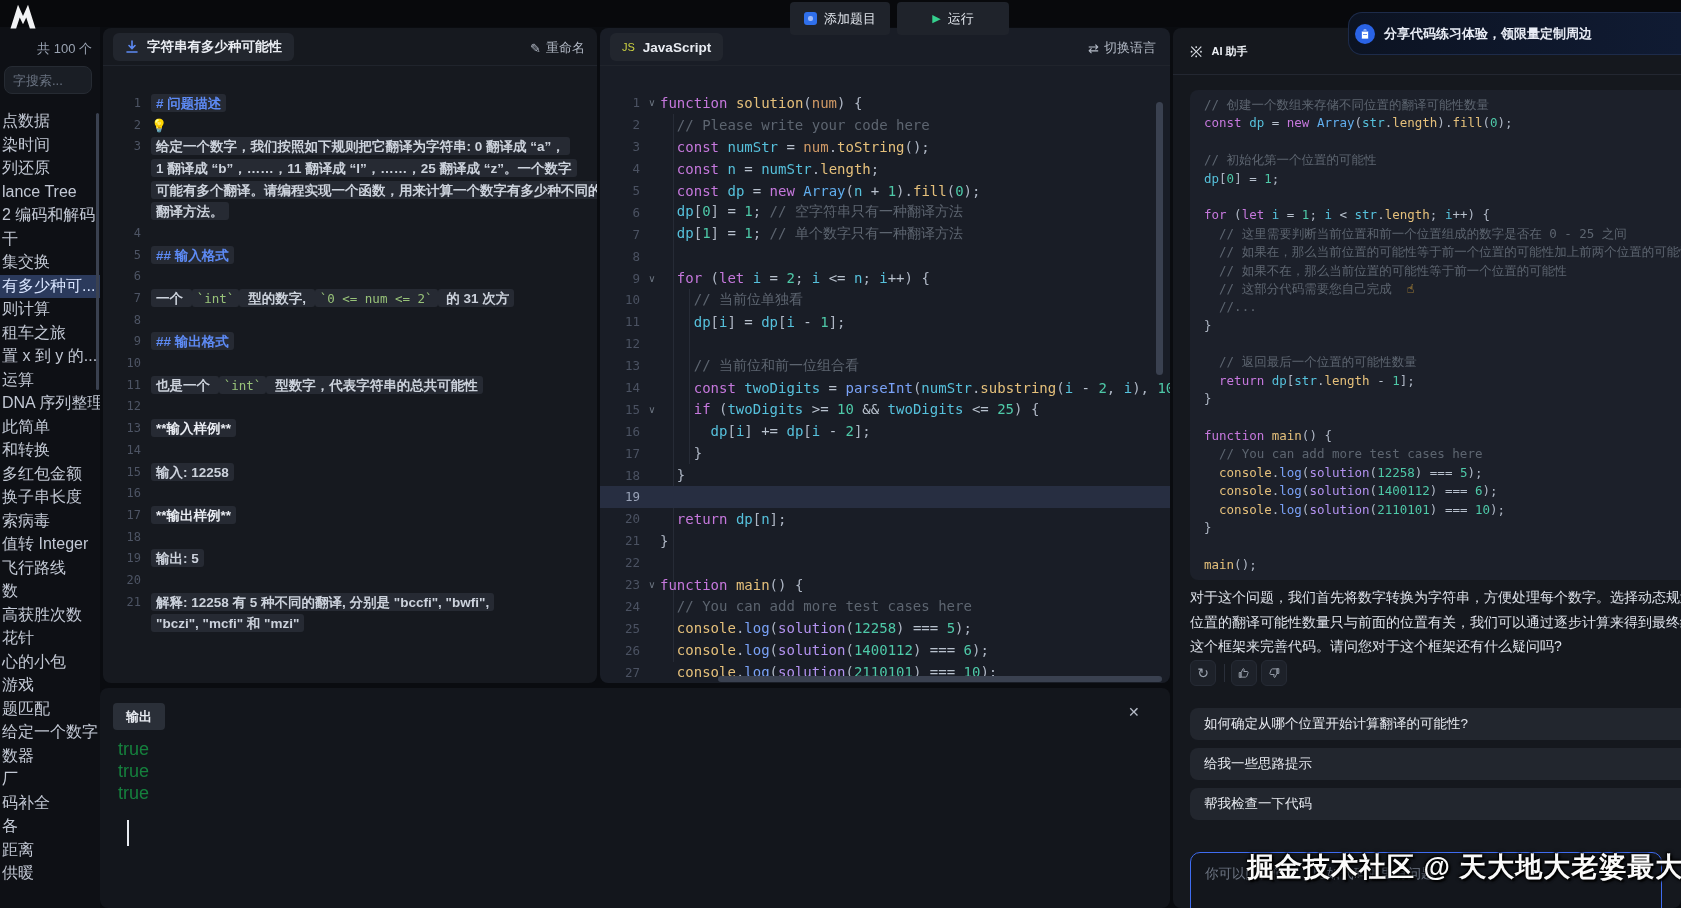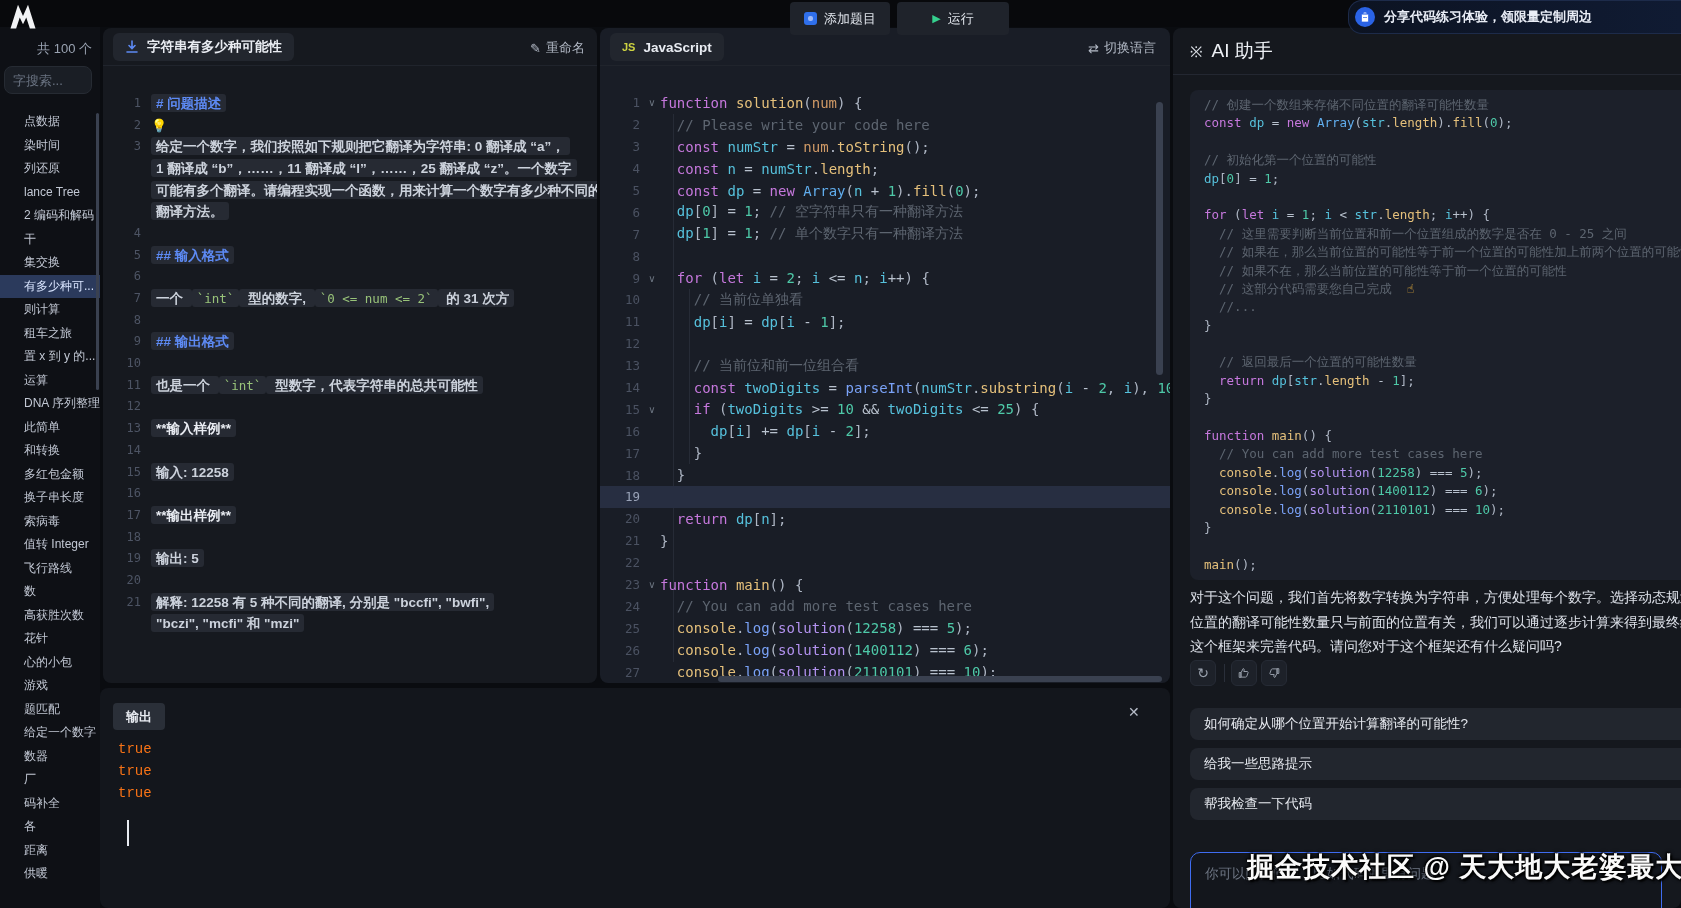--- a/index.html
+++ b/index.html
@@ -6,33 +6,33 @@
   html,body { width:1681px; height:908px; overflow:hidden; background:#0a0c10;
     font-family:"Liberation Sans", sans-serif; }
   .abs { position:absolute; }
   
   #topbar { left:0; top:0; width:1681px; height:27px; background:#08090c; z-index:30; }
   .tb-btn { position:absolute; top:2px; height:33px; background:#1f232b; border-radius:4px;
     display:flex; align-items:center; gap:7px; padding:0 14px; color:#dfe3ea; font-size:13px; cursor:pointer; }
   .add-ic { width:13px; height:13px; border-radius:3px; background:#2f6feb; position:relative; }
   .add-ic::after { content:""; position:absolute; left:4px; top:4px; width:5px; height:5px; border-radius:2px; background:#9db9f7; }
   .play-ic { color:#35d08e; font-size:11px; }
-  #banner { position:absolute; right:0; top:0; height:34px; width:333px; background:linear-gradient(90deg,#0c1322,#101b33);
+  #banner { position:absolute; right:0; top:12px; height:43px; width:333px; background:linear-gradient(90deg,#0c1322,#101b33);
     border:1px solid #1d2b4a; border-right:none; border-radius:14px 0 0 14px; display:flex; align-items:center; gap:9px; padding-left:6px; overflow:hidden; }
   #banner .b-ic { width:20px; height:20px; border-radius:50%; background:#2a63e6; flex:none; display:flex; align-items:center; justify-content:center; }
   #banner span.txt { color:#e9edf6; font-size:13px; font-weight:700; white-space:nowrap; }
   #logo { left:8px; top:1px; width:30px; height:30px; z-index:40; }
   
   #sidebar { left:0; top:27px; width:100px; height:881px; background:#0e1015; overflow:hidden; }
   #sb-count { position:absolute; left:0; top:13px; width:92px; text-align:right; color:#9aa3b2; font-size:13px; }
   #sb-search { position:absolute; left:4px; top:39px; width:88px; height:28px; background:#1a1e25; border:1px solid #262b33;
     border-radius:8px; color:#c6ccd8; font-size:13px; padding:0 8px; outline:none; }
   #sb-search::placeholder { color:#6a7382; }
   #sb-list { position:absolute; left:0; top:83px; width:100px; }
-  .sb-item { height:23.5px; display:flex; align-items:center; padding-left:24px; color:#c2c8d4; font-size:12px;
+  .sb-item { height:23.5px; display:flex; align-items:center; padding-left:2px; color:#c2c8d4; font-size:16px;
     white-space:nowrap; overflow:hidden; cursor:pointer; }
   .sb-item.active { background:#2b3a5c; color:#d9e5ff; }
   #sb-thumb { left:96px; top:86px; width:3px; height:277px; background:#3a4150; border-radius:2px; }
   
   .panel { position:absolute; border-radius:8px; }
   #desc { left:103px; top:28px; width:494px; height:655px; background:#16191f; overflow:hidden; }
   #editor { left:600px; top:28px; width:570px; height:655px; background:#191d26; overflow:hidden; }
   #output { left:100px; top:688px; width:1070px; height:220px; background:#13161c; overflow:hidden; }
   #ai { left:1173px; top:28px; width:508px; height:880px; background:#15181e; overflow:hidden; }
   .phead { position:absolute; left:0; top:0; right:0; height:38px; border-bottom:1px solid #20242c; }
@@ -65,27 +65,27 @@
   
   .tk-kw{color:#c678dd;} .tk-fn{color:#e5c07b;} .tk-arg{color:#d19a66;margin-top:45px;} .tk-var{color:#56c1dc;}
   .tk-num{color:#4ec9a8;} .tk-op{color:#b9c2ce;} .tk-pl{color:#aeb6c4;} .tk-cm{color:#5d6570;}
   .tk-prop{color:#e5c07b;} .tk-call{color:#7aa2f7;} .tk-cls{color:#61aeee;} .tk-cns{color:#e5c07b;}
   .tk-sol{color:#b392f0;} .tk-pt{color:#f0b43c;}
   
   #out-tab { position:absolute; left:13px; top:15px; height:27px; background:#2a2f38; border-radius:4px;
     color:#e8ebf1; font-size:13px; font-weight:700; display:flex; align-items:center; padding:0 13px; }
   #out-close { position:absolute; left:1028px; top:16px; color:#b6bcc8; font-size:14px; cursor:pointer; }
   #out-lines { position:absolute; left:18px; top:50px; }
-  .out-ln { color:#f97316; font-size:14px; font-family:Liberation Mono, monospace; line-height:22px; }
+  .out-ln { color:#15803d; font-size:18px; font-family:Liberation Sans, sans-serif; line-height:22px; }
   #out-cursor { position:absolute; left:27px; top:132px; width:2px; height:26px; background:#e8ebf1; }
   
   #ai-head { position:absolute; left:0; top:0; right:0; height:47px; border-bottom:1px solid #232731;
     display:flex; align-items:center; gap:9px; padding-left:17px; }
   #ai-head .spark { color:#dfe3ea; font-size:15px; }
-  #ai-head .t { color:#eef1f6; font-size:19px; font-weight:400; }
+  #ai-head .t { color:#eef1f6; font-size:11px; font-weight:700; }
   #ai-code { position:absolute; left:17px; top:62px; width:520px; height:490px; background:#1c202a;
     border-radius:8px; padding:7px 0 0 14px; overflow:hidden; }
   .a-line { height:18.4px; white-space:pre; font-family:"DejaVu Sans Mono", monospace; font-size:12.5px; }
   #ai-para { position:absolute; left:17px; top:557px; width:700px; color:#dde1e9; font-size:14px; }
   #ai-para div { line-height:24.5px; white-space:nowrap; }
   .act-btn { position:absolute; top:632px; width:26px; height:26px; background:#1d2129; border:1px solid #262b35;
     border-radius:6px; display:flex; align-items:center; justify-content:center; color:#9aa2ae; font-size:14px; cursor:pointer; }
   #act-div { position:absolute; left:51px; top:636px; width:1px; height:18px; background:#2a2f3a; }
   .pill { position:absolute; left:17px; width:512px; height:32px; background:#22262e; border-radius:8px;
     color:#e6e9ef; font-size:13.5px; line-height:32px; padding-left:14px; white-space:nowrap; overflow:hidden; cursor:pointer; }
@@ -346,21 +346,21 @@
       <div class="d-row">
         <span class="d-num"></span>
         <div class="d-ct"><span class="seg-n">"bczi", "mcfi" 和 "mzi"</span></div>
       </div>
     </div>
 </div>
 
 <div class="panel" id="editor">
   <div class="phead">
     <div class="titlebox">
-      <span style="color:#cdd341; font-size:11px; font-weight:700;text-align:center;">JS</span>
+      <span style="color:#cdd341; font-size:11px; font-weight:400;text-align:center;">JS</span>
       <span>JavaScript</span>
     </div>
     <div class="ghostbtn" style="right:14px;">
       <span>⇄</span>
       <span>切换语言</span>
     </div>
   </div>
   <div class="guide" style="left:673px; top:86px; height:548px; left:73px;"></div>
   <div class="guide" style="left:89px; top:261px; height:175px;"></div>
   <div id="e-lines">

